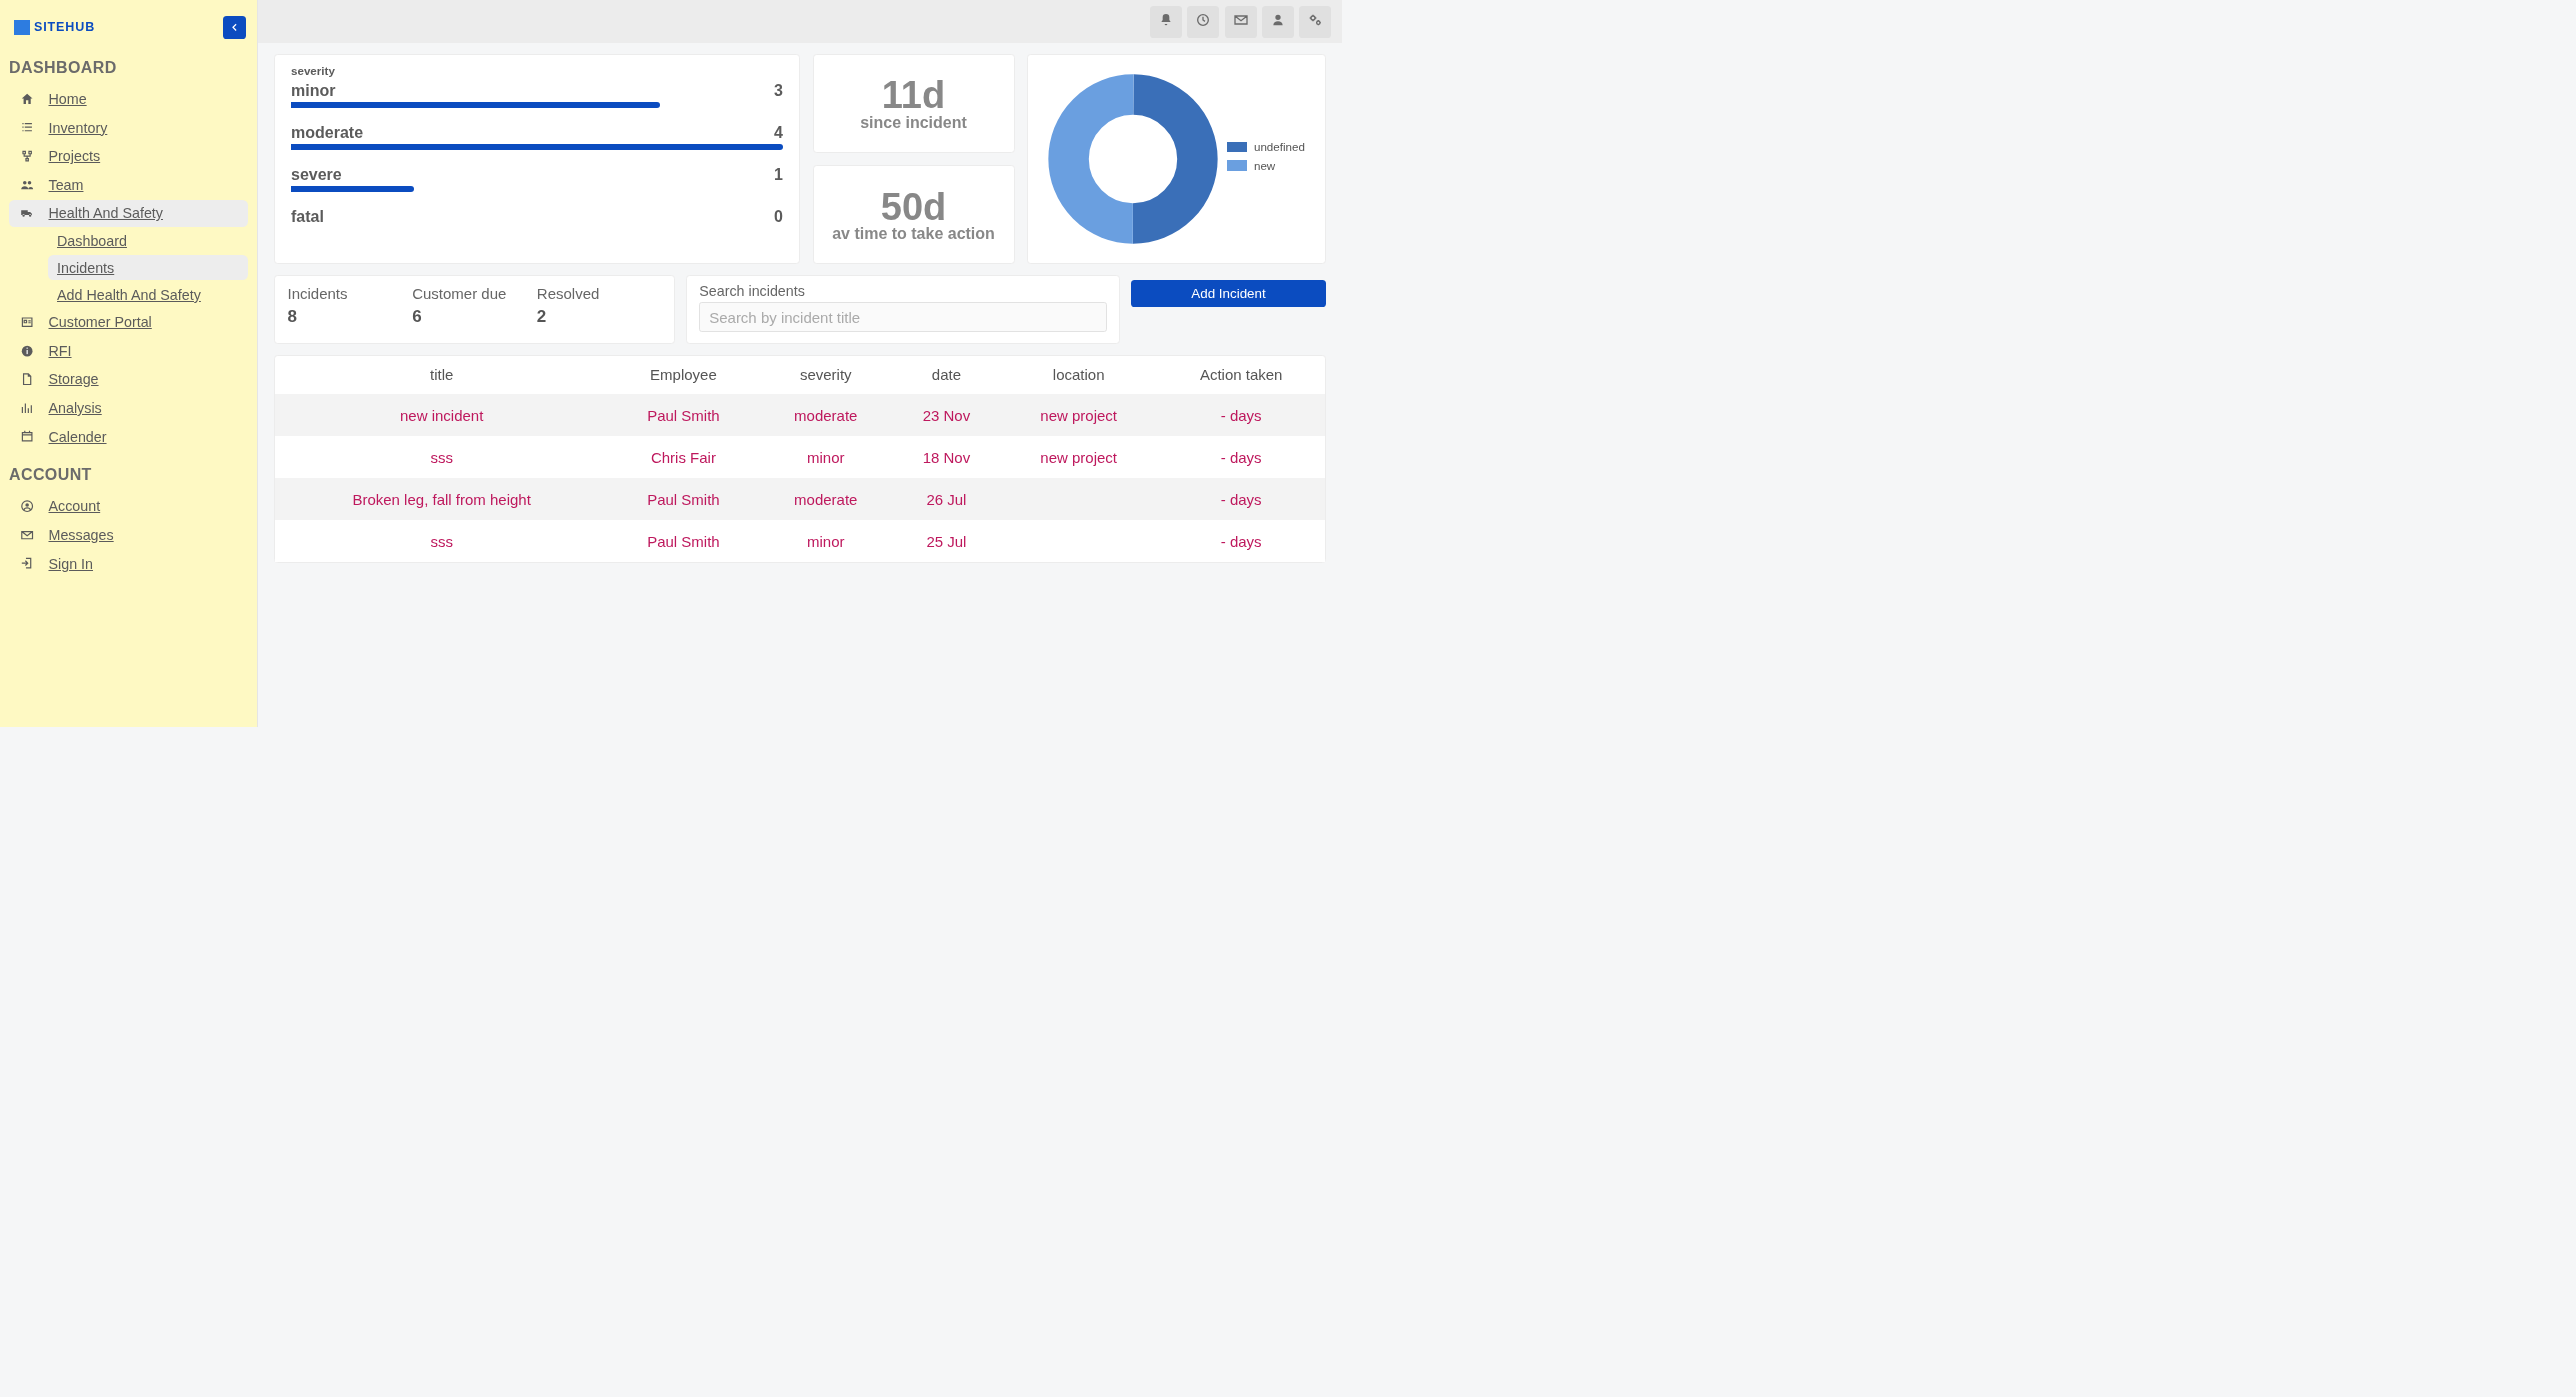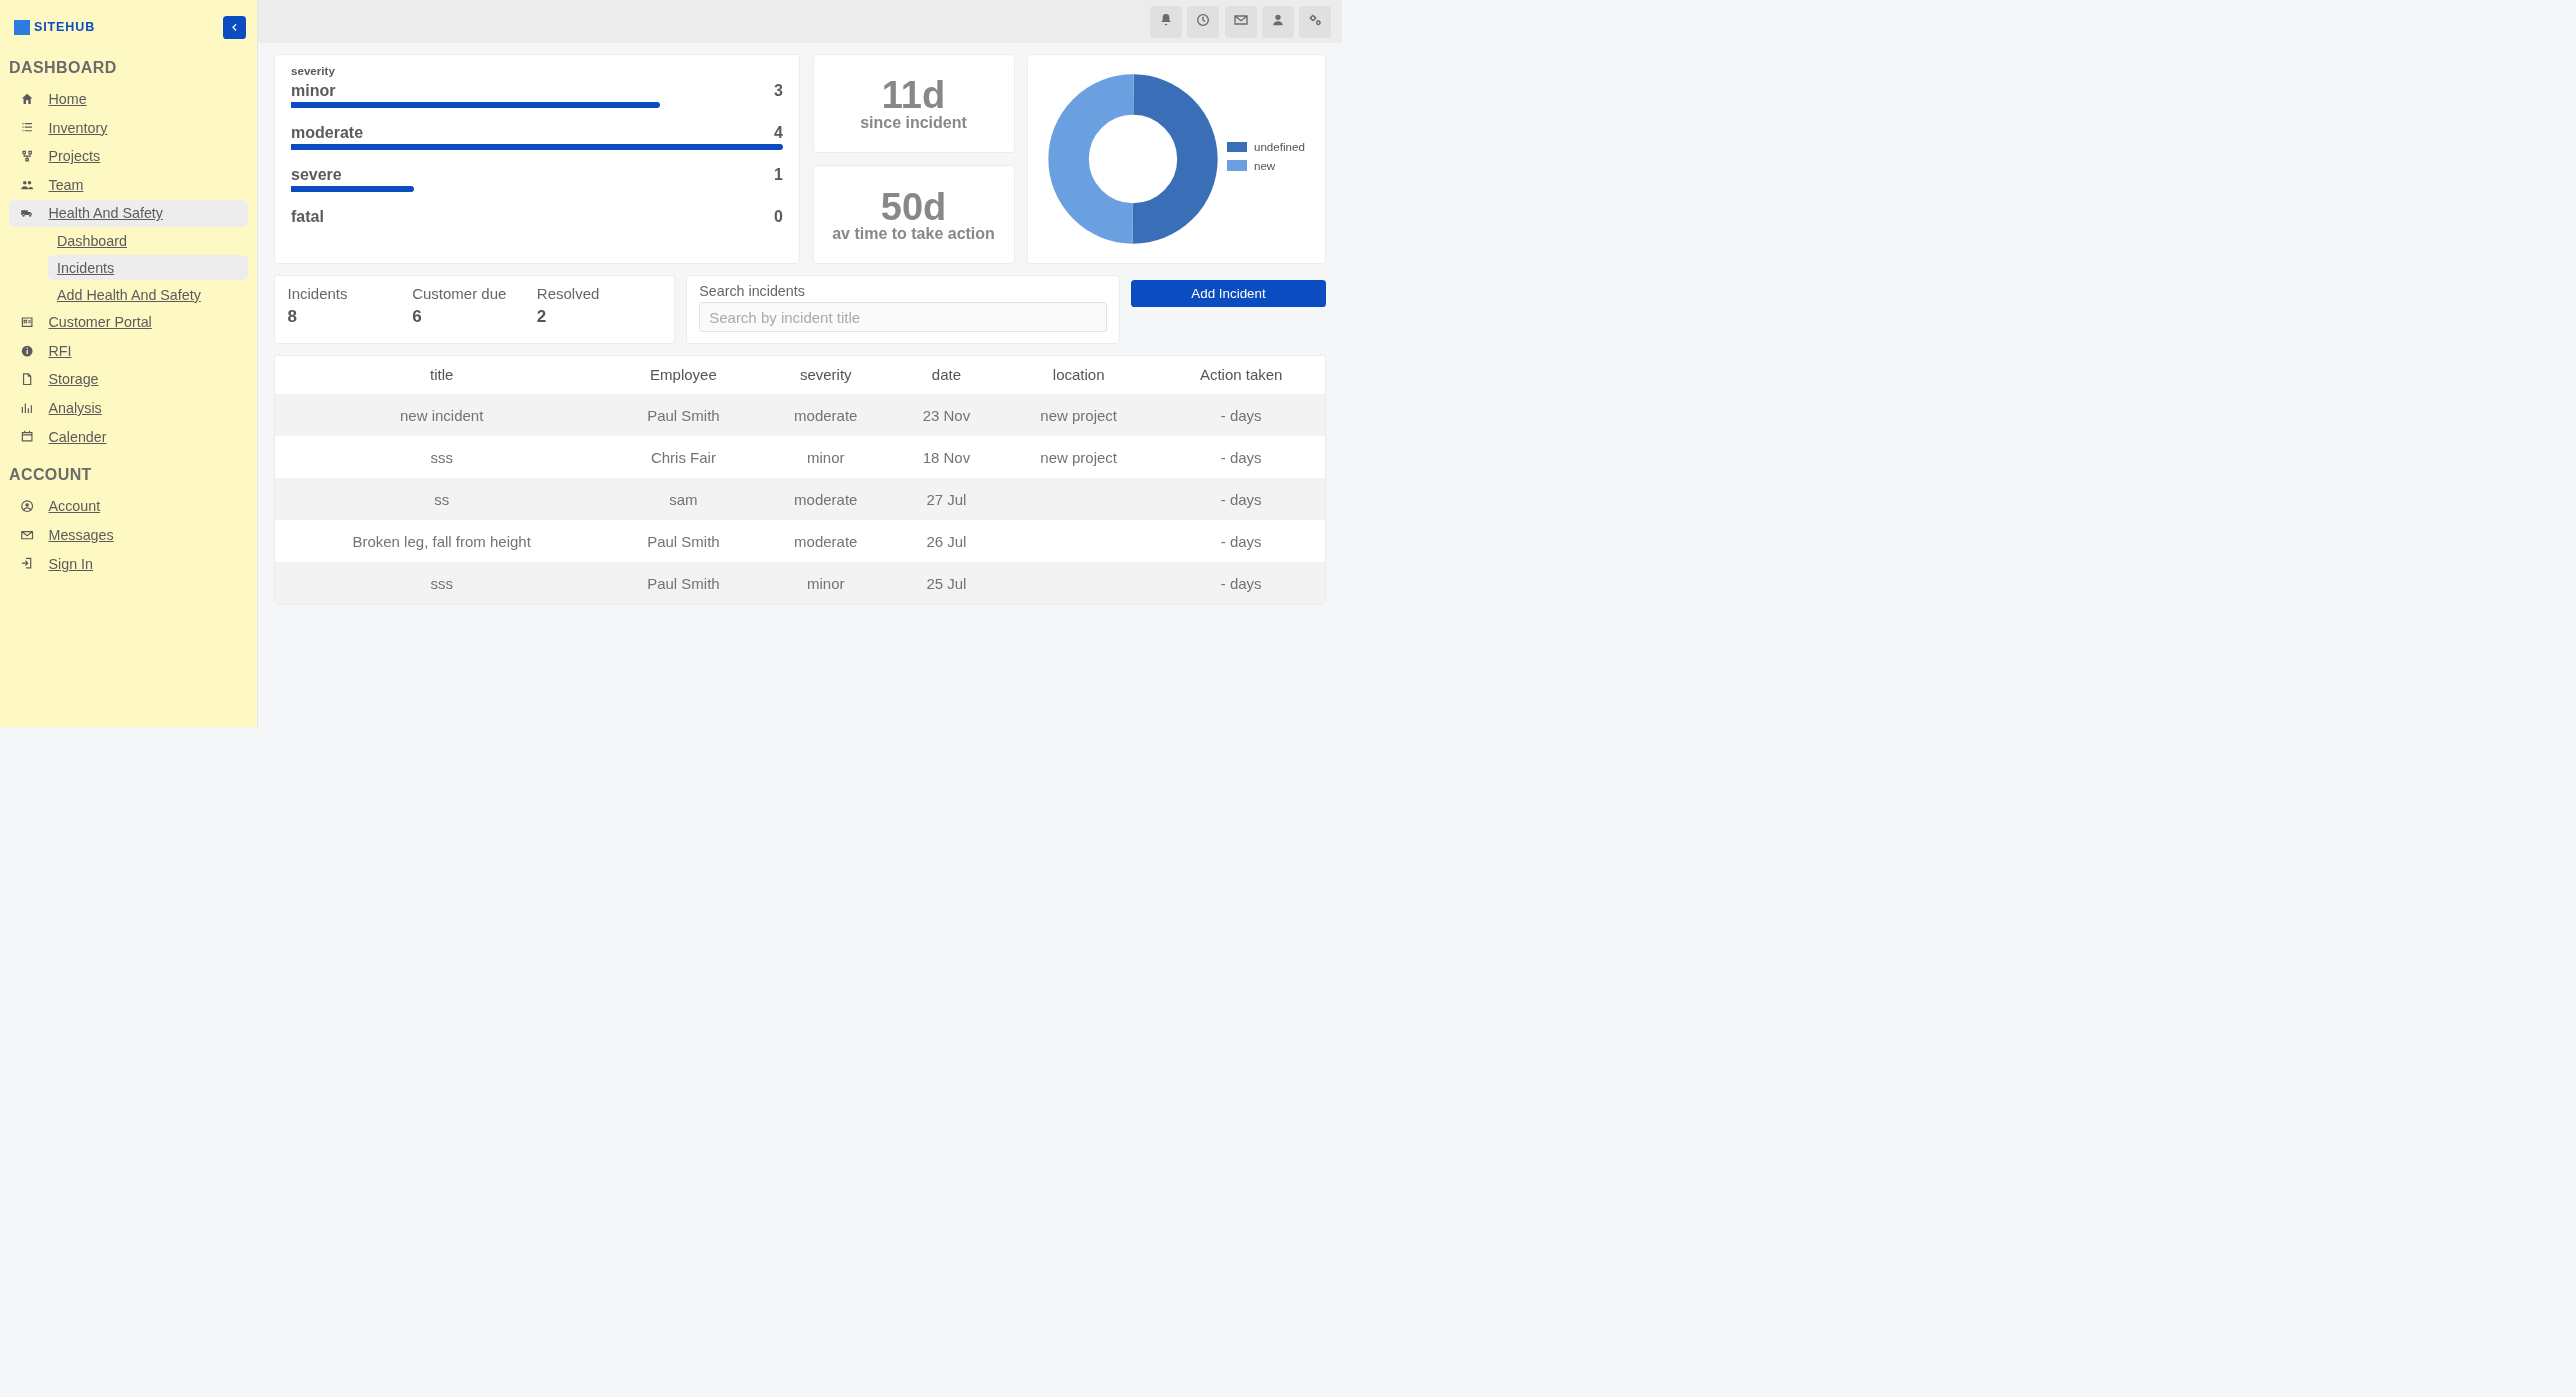--- a/index.html
+++ b/index.html
@@ -151,21 +151,21 @@
 }
 
 
 .table-card { margin-top:10.7px; }
 table { width:100%; border-collapse:collapse; }
 thead th {
   font-weight:400; color:#555; font-size:15px;
   padding: 10.7px 7.2px; text-align:center;
 }
 tbody td {
-  font-size:15px; color:#737373; text-align:center;
+  font-size:15px; color:#be185d; text-align:center;
   padding: 12.5px 7.2px;
 }
 tbody tr:nth-child(odd) { background:#f3f3f3; }
 tbody tr:nth-child(even) { background:#fff; }
 
 
 .i16 { width:14.3px; height:14.3px; }
 .i18 { width:16px; height:16px; }
 </style>
 </head>
@@ -465,28 +465,20 @@
               </tr>
               <tr>
                 <td>sss</td>
                 <td>Chris Fair</td>
                 <td>minor</td>
                 <td>18 Nov</td>
                 <td>new project</td>
                 <td>- days</td>
               </tr>
               <tr>
-                <td>ss</td>
-                <td>sam</td>
-                <td>moderate</td>
-                <td>27 Jul</td>
-                <td></td>
-                <td>- days</td>
-              </tr>
-              <tr>
                 <td>Broken leg, fall from height</td>
                 <td>Paul Smith</td>
                 <td>moderate</td>
                 <td>26 Jul</td>
                 <td></td>
                 <td>- days</td>
               </tr>
               <tr>
                 <td>sss</td>
                 <td>Paul Smith</td>

